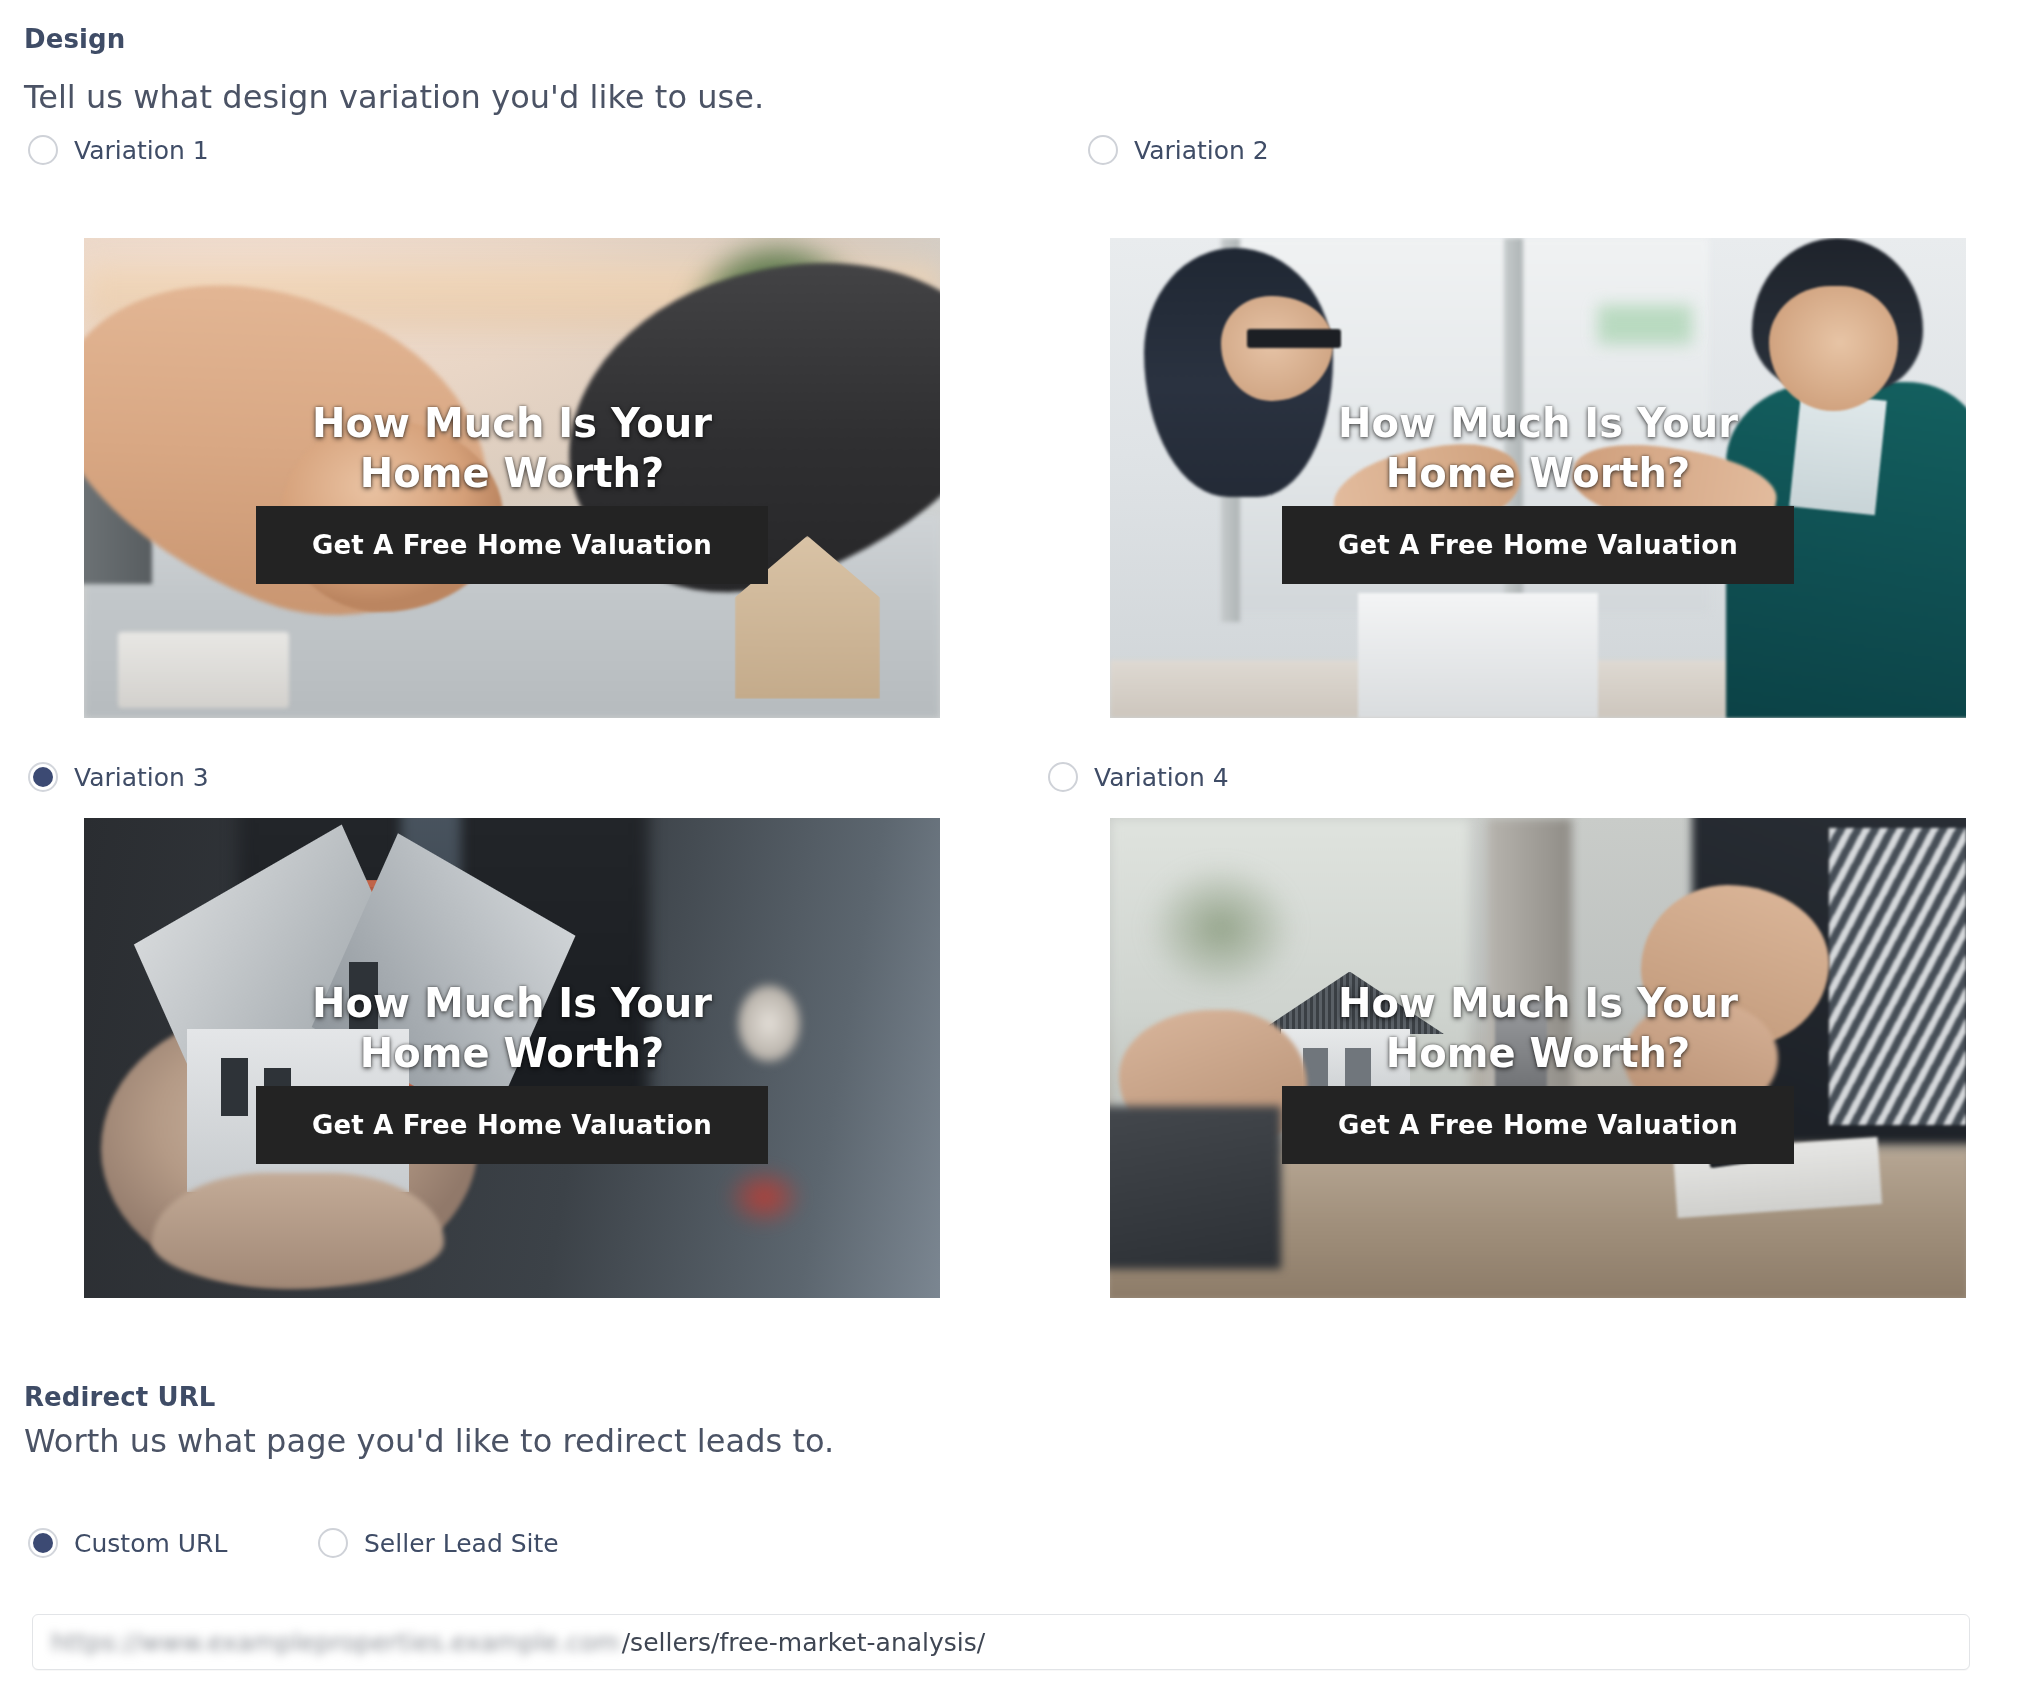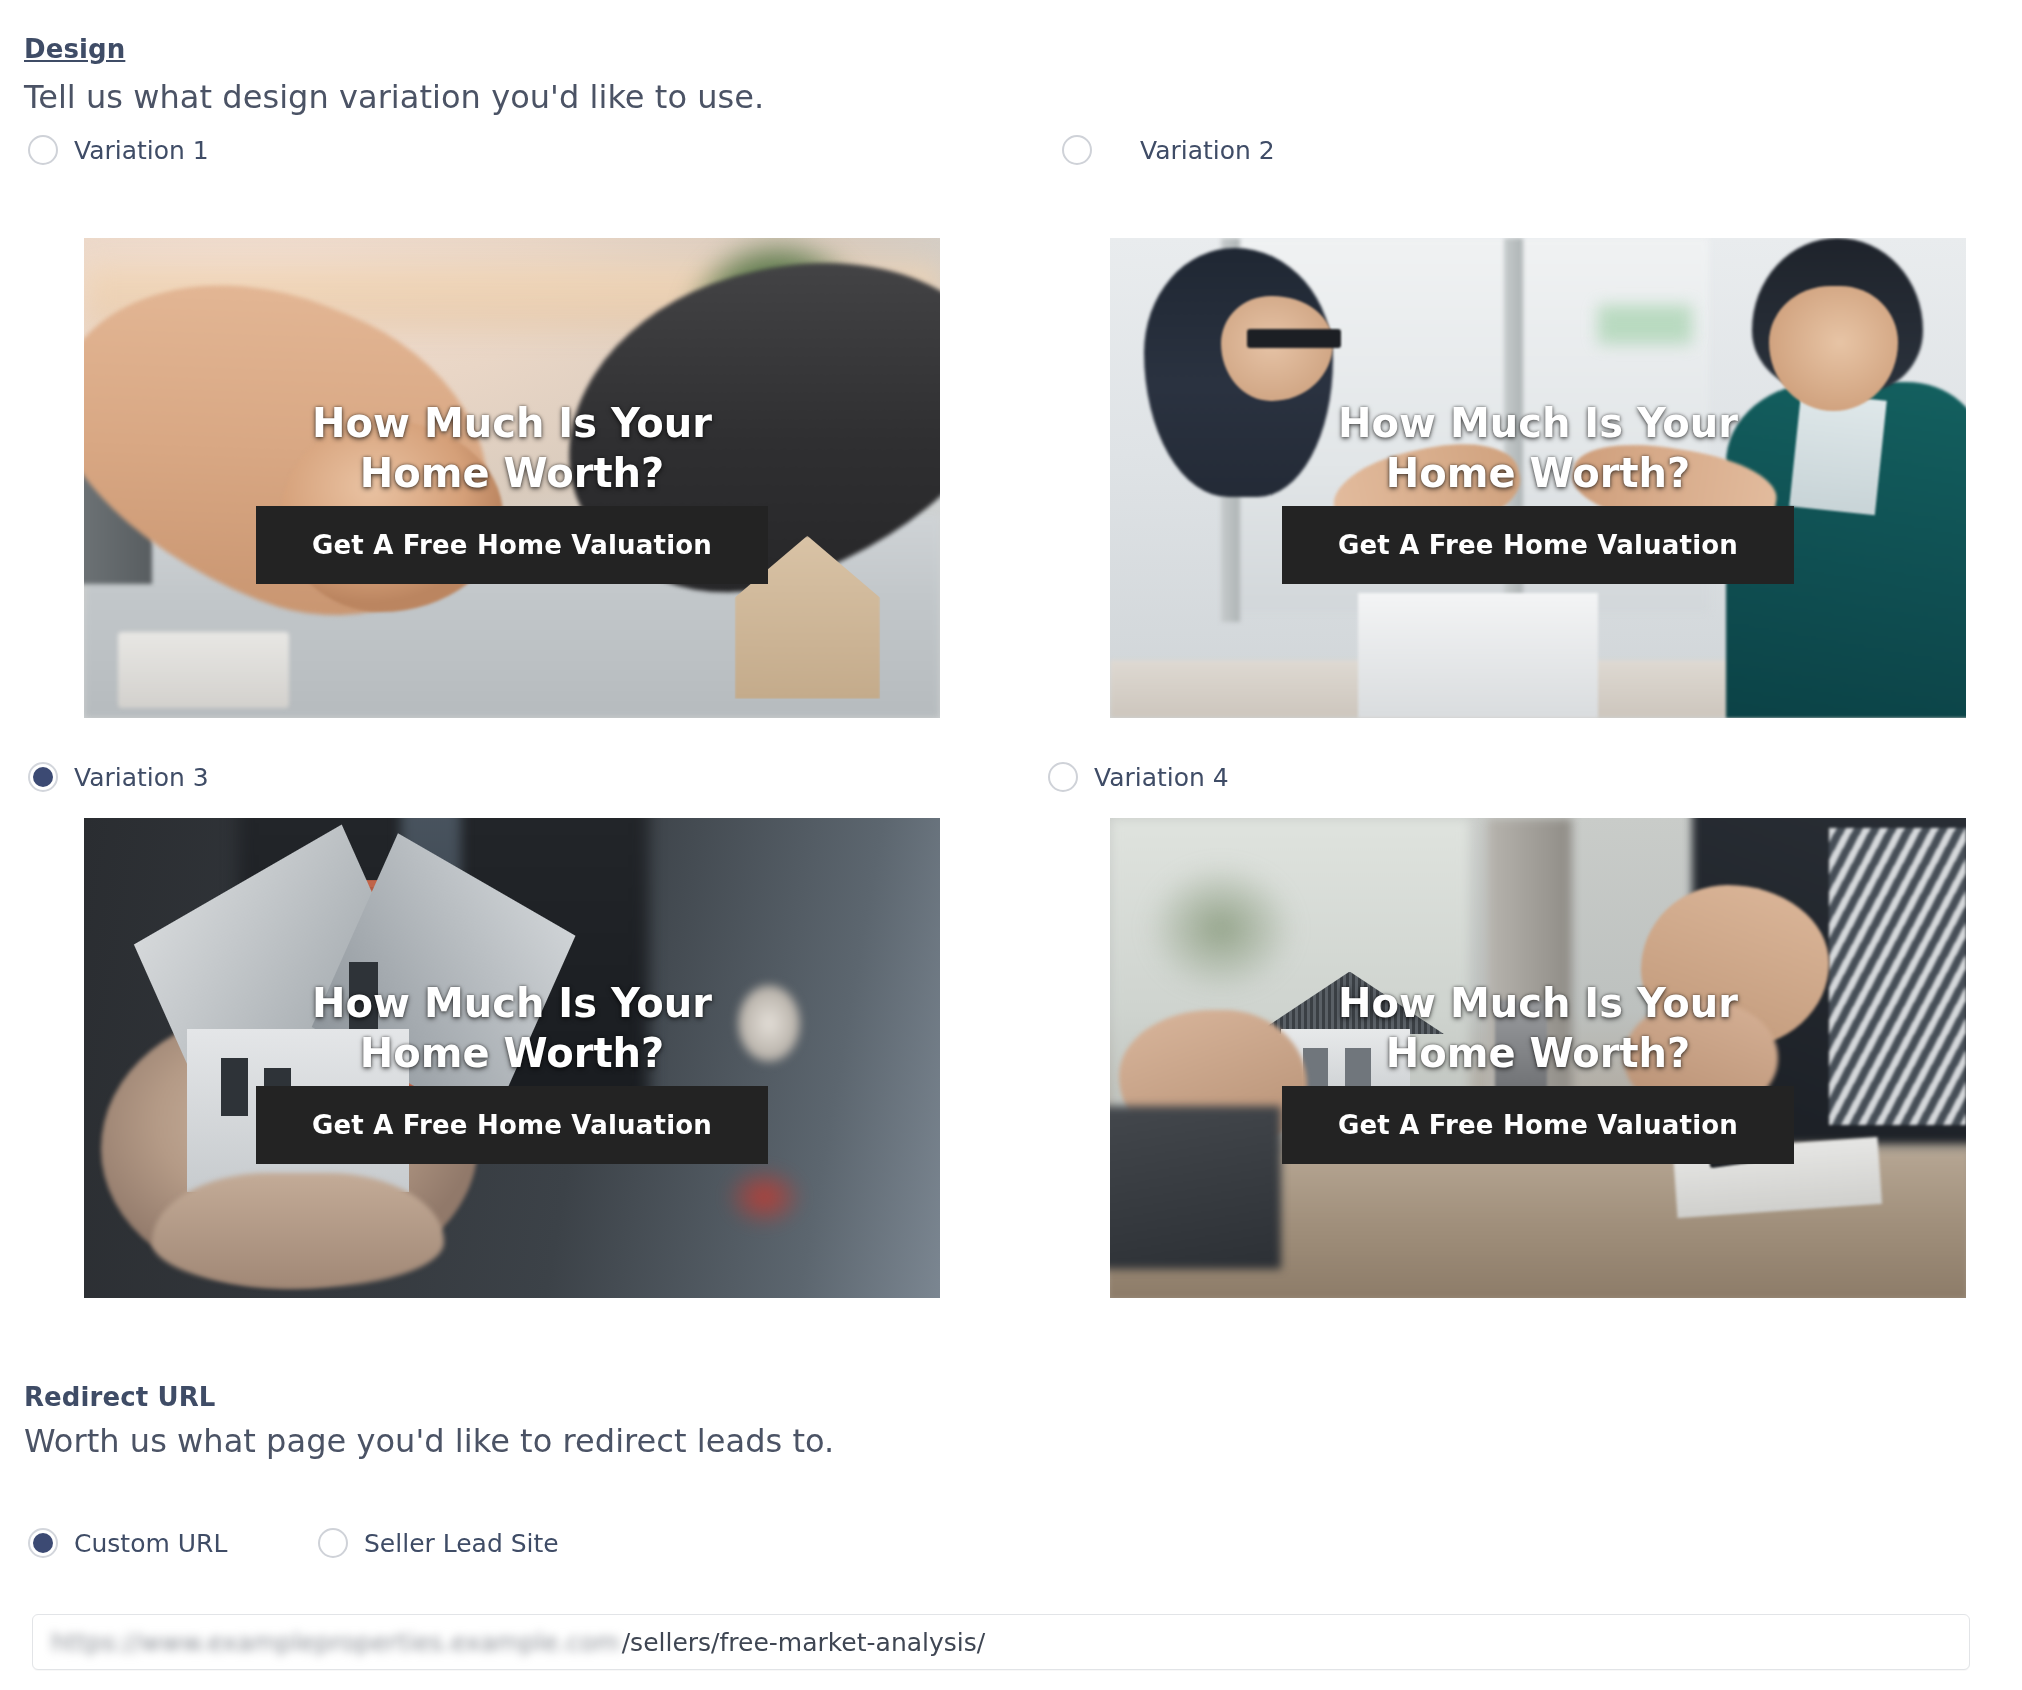--- a/index.html
+++ b/index.html
@@ -413,30 +413,30 @@
     font-size: 25px;
     white-space: nowrap;
     margin-left: 2px;
   }
 </style>
 </head>
 <body>
 
 <div class="page">
 
-  <div class="section-title" style="left:24px; top:34px;text-decoration:underline;">Design</div>
+  <div class="section-title" style="left:24px; top:24px;">Design</div>
 
   <div class="section-sub" style="left:24px; top:78px;">Tell us what design variation you'd like to use.</div>
 
   <div class="radio-row" style="left:28px; top:135px;">
     <span class="radio-outer"></span>
     <span class="radio-label">Variation 1</span>
   </div>
 
-  <div class="radio-row" style="left:1062px; top:135px;gap:32px;">
+  <div class="radio-row" style="left:1088px; top:135px;">
     <span class="radio-outer"></span>
     <span class="radio-label">Variation 2</span>
   </div>
 
   <div class="radio-row" style="left:28px; top:762px;">
     <span class="radio-outer checked">
       <span class="radio-dot"></span>
     </span>
     <span class="radio-label">Variation 3</span>
   </div>

